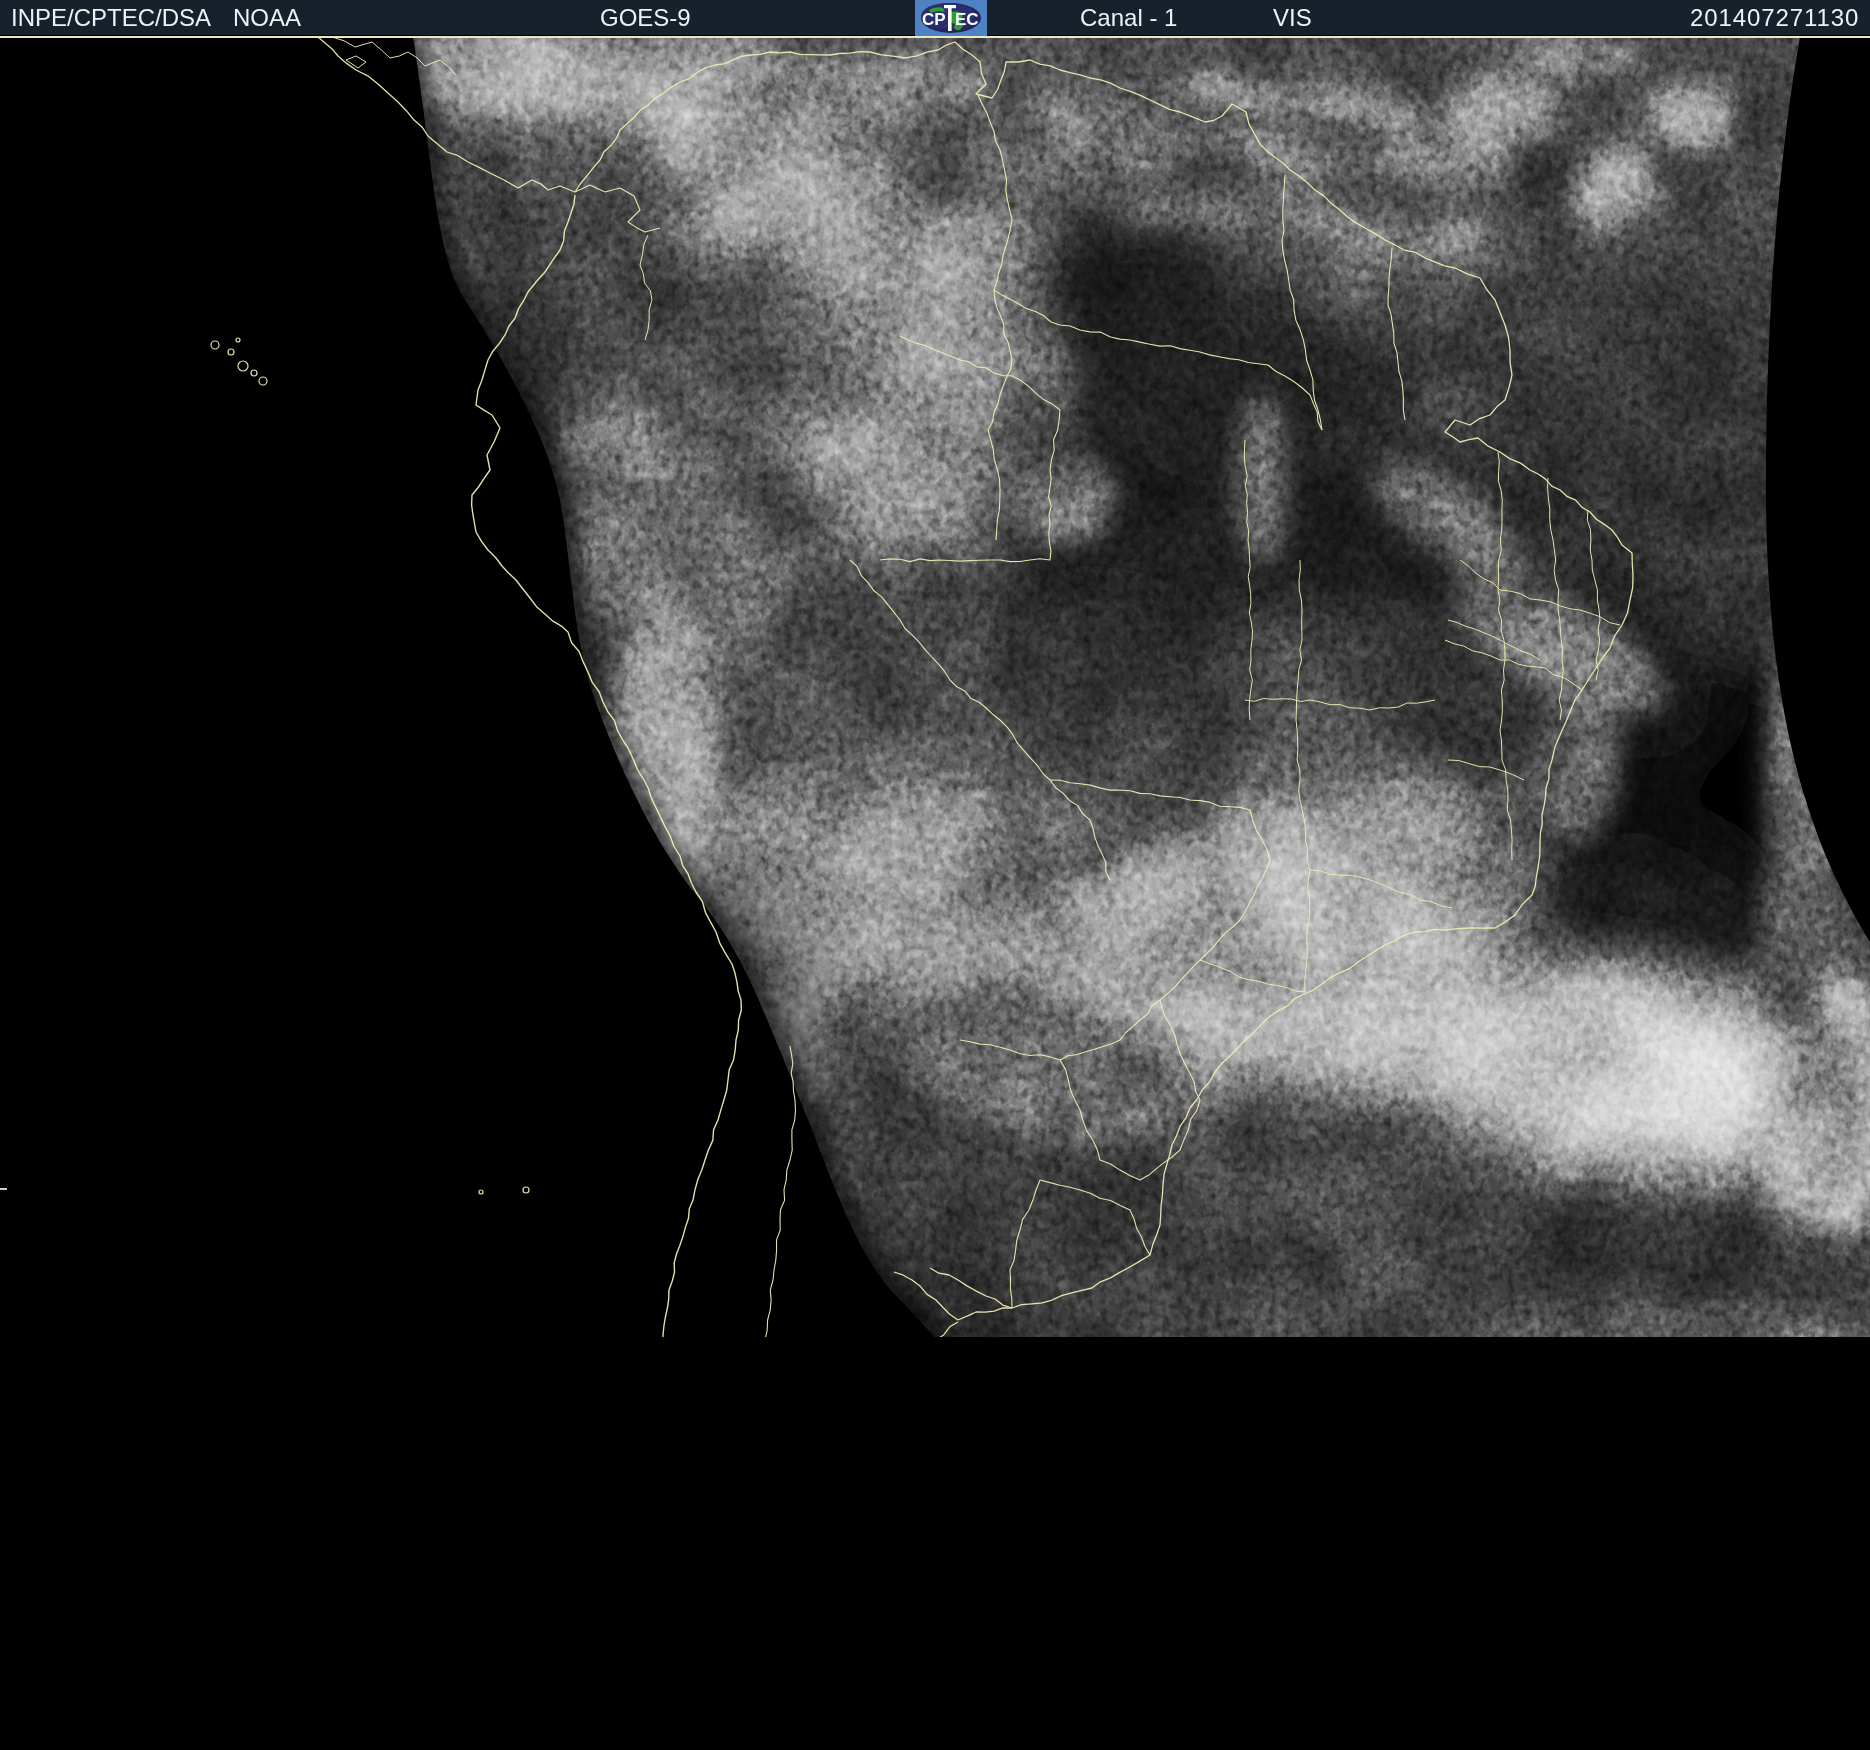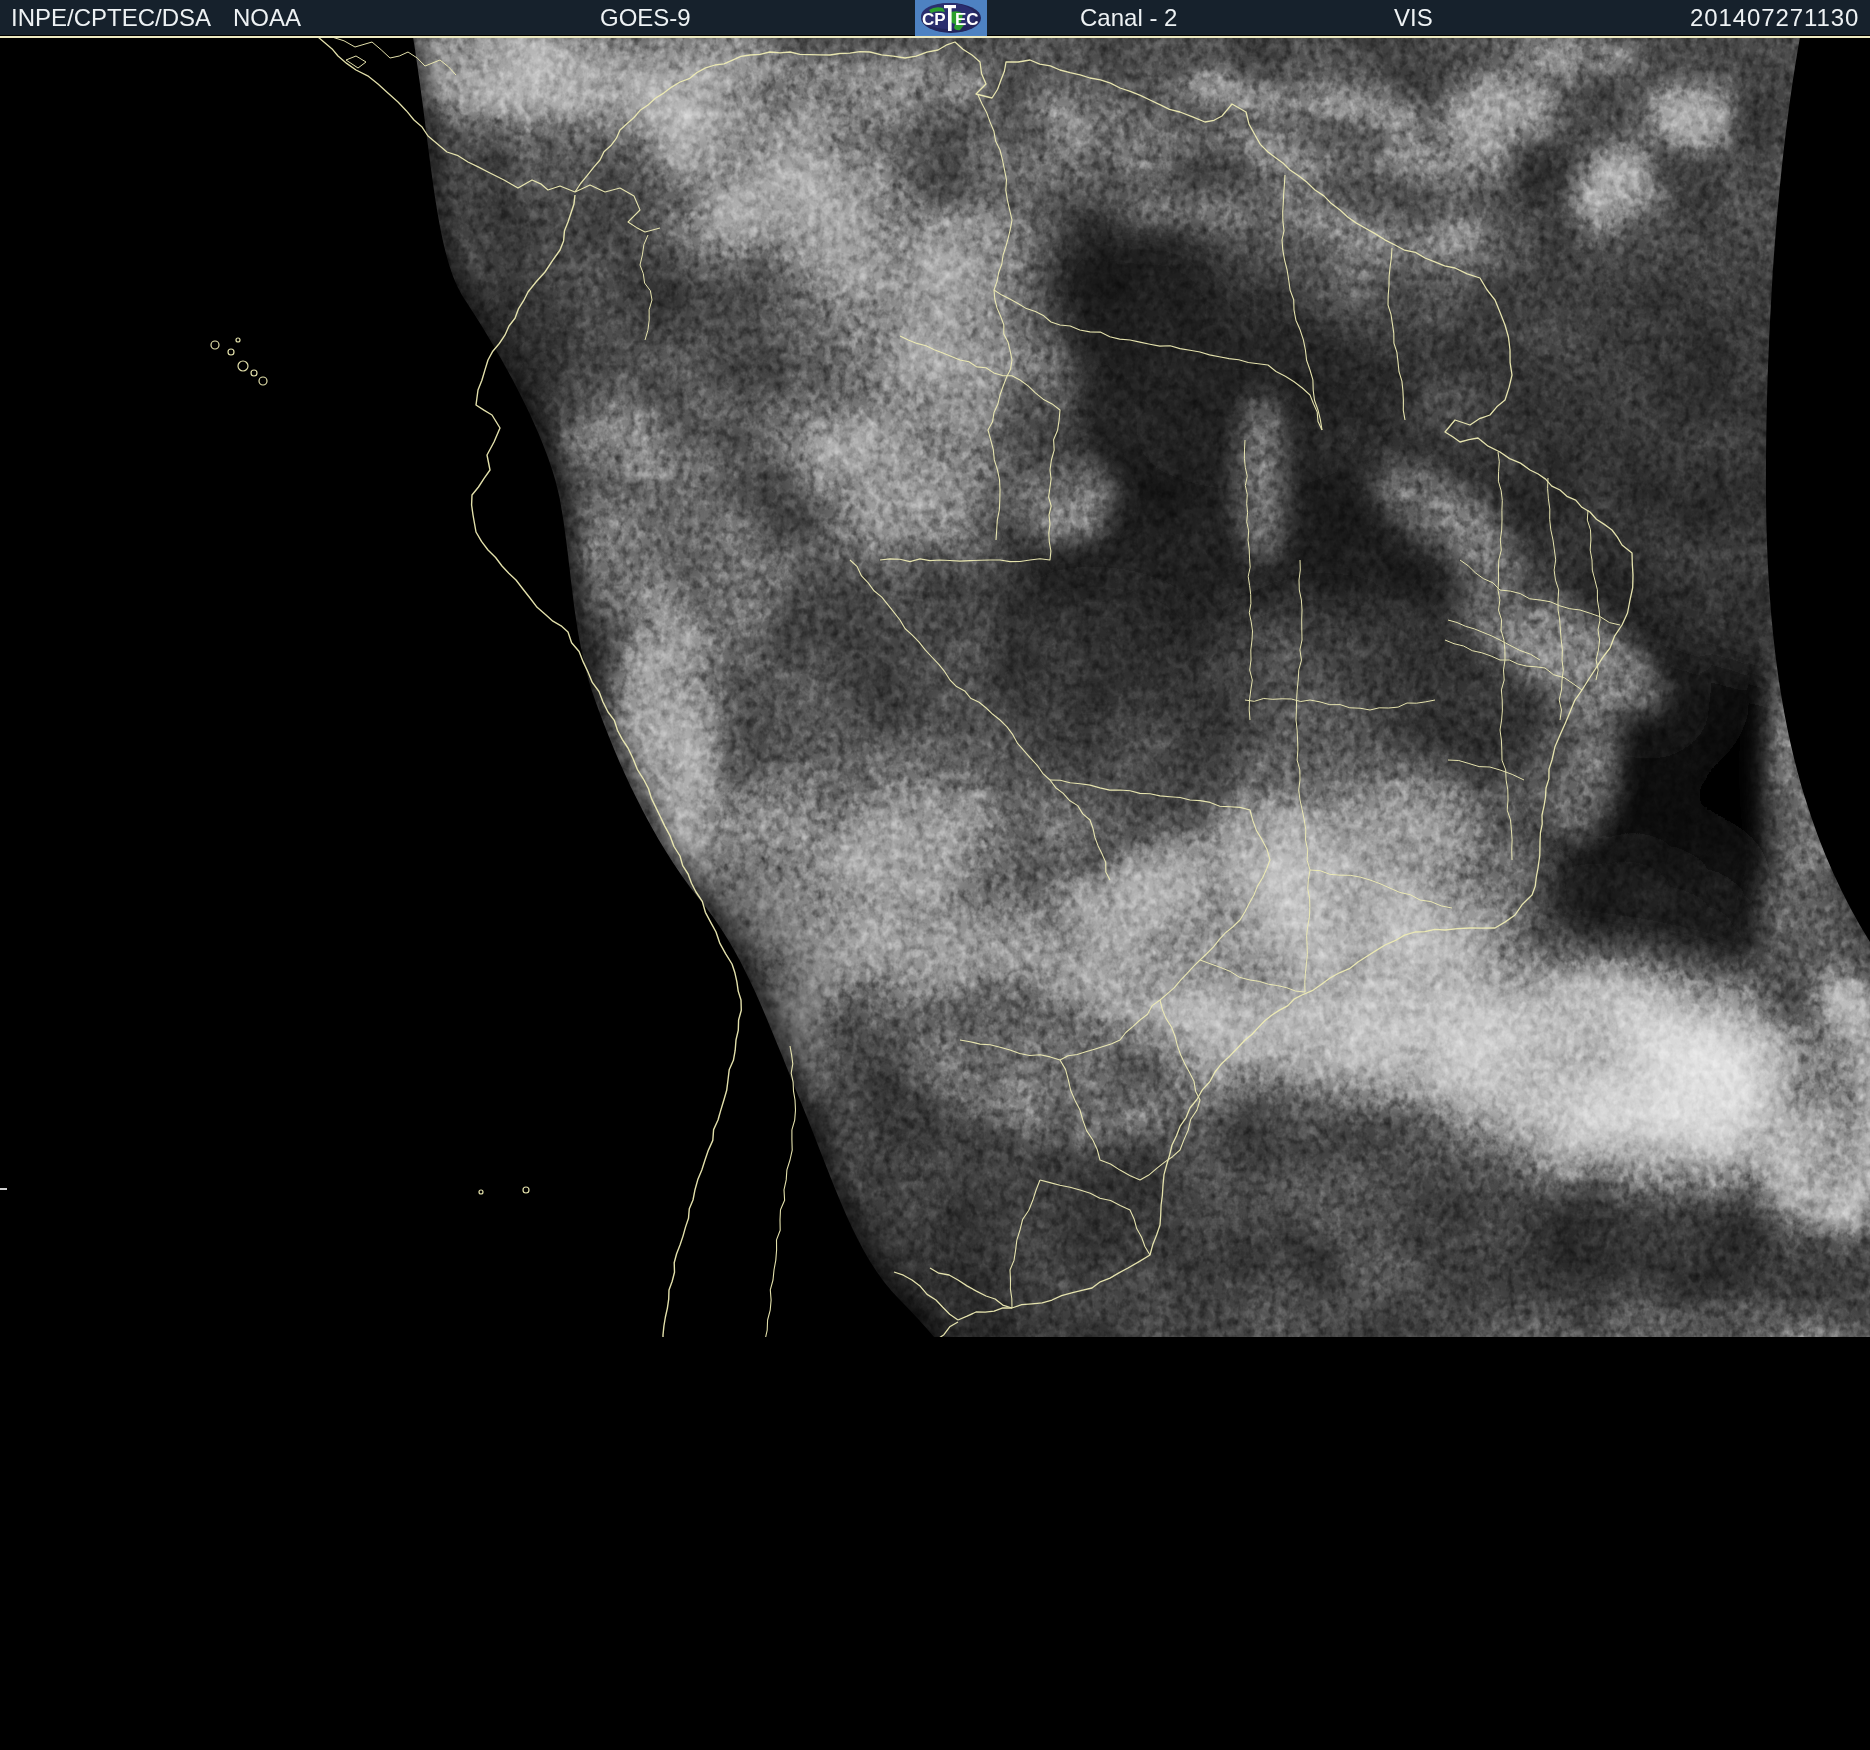--- a/index.html
+++ b/index.html
@@ -403,22 +403,22 @@
 <path d="M877,1720 L872,1720"></path>
 <path d="M806,1742 L795,1747"></path>
 <path d="M795,1717 L786,1723"></path>
 <path d="M818,1699 L826,1698"></path>
 </g>
 </svg>
 <div id="hdr">
   <span style="left:11px">INPE/CPTEC/DSA</span>
   <span style="left:233px">NOAA</span>
   <span style="left:600px">GOES-9</span>
-  <span style="left:1080px">Canal - 2</span>
-  <span style="left:1394px">VIS</span>
+  <span style="left:1080px">Canal - 1</span>
+  <span style="left:1273px">VIS</span>
   <span class="dt" style="left:1690px">201407271130</span>
 </div>
 <svg id="logo" width="72" height="36" viewBox="0 0 72 36" style="left:915px;top:0">
   <rect width="72" height="36" fill="#4e82c2"></rect>
   <ellipse cx="36" cy="18" rx="30" ry="15" fill="#23255c"></ellipse>
   <ellipse cx="33" cy="16" rx="27" ry="13" fill="#2b2e6e"></ellipse>
   <path d="M14,10 Q20,6 28,8 L30,12 Q22,10 16,13 Z" fill="#2ca02c"></path>
   <path d="M36,12 q8,-2 12,2 l-2,8 q-6,4 -10,0 z" fill="#2ca02c"></path>
   <path d="M40,24 q6,-2 9,1 l-4,5 q-4,1 -6,-2 z" fill="#2ca02c"></path>
   <text x="7" y="25" font-family="Liberation Sans,sans-serif" font-size="17" font-weight="bold" fill="#ffffff">CP</text>

